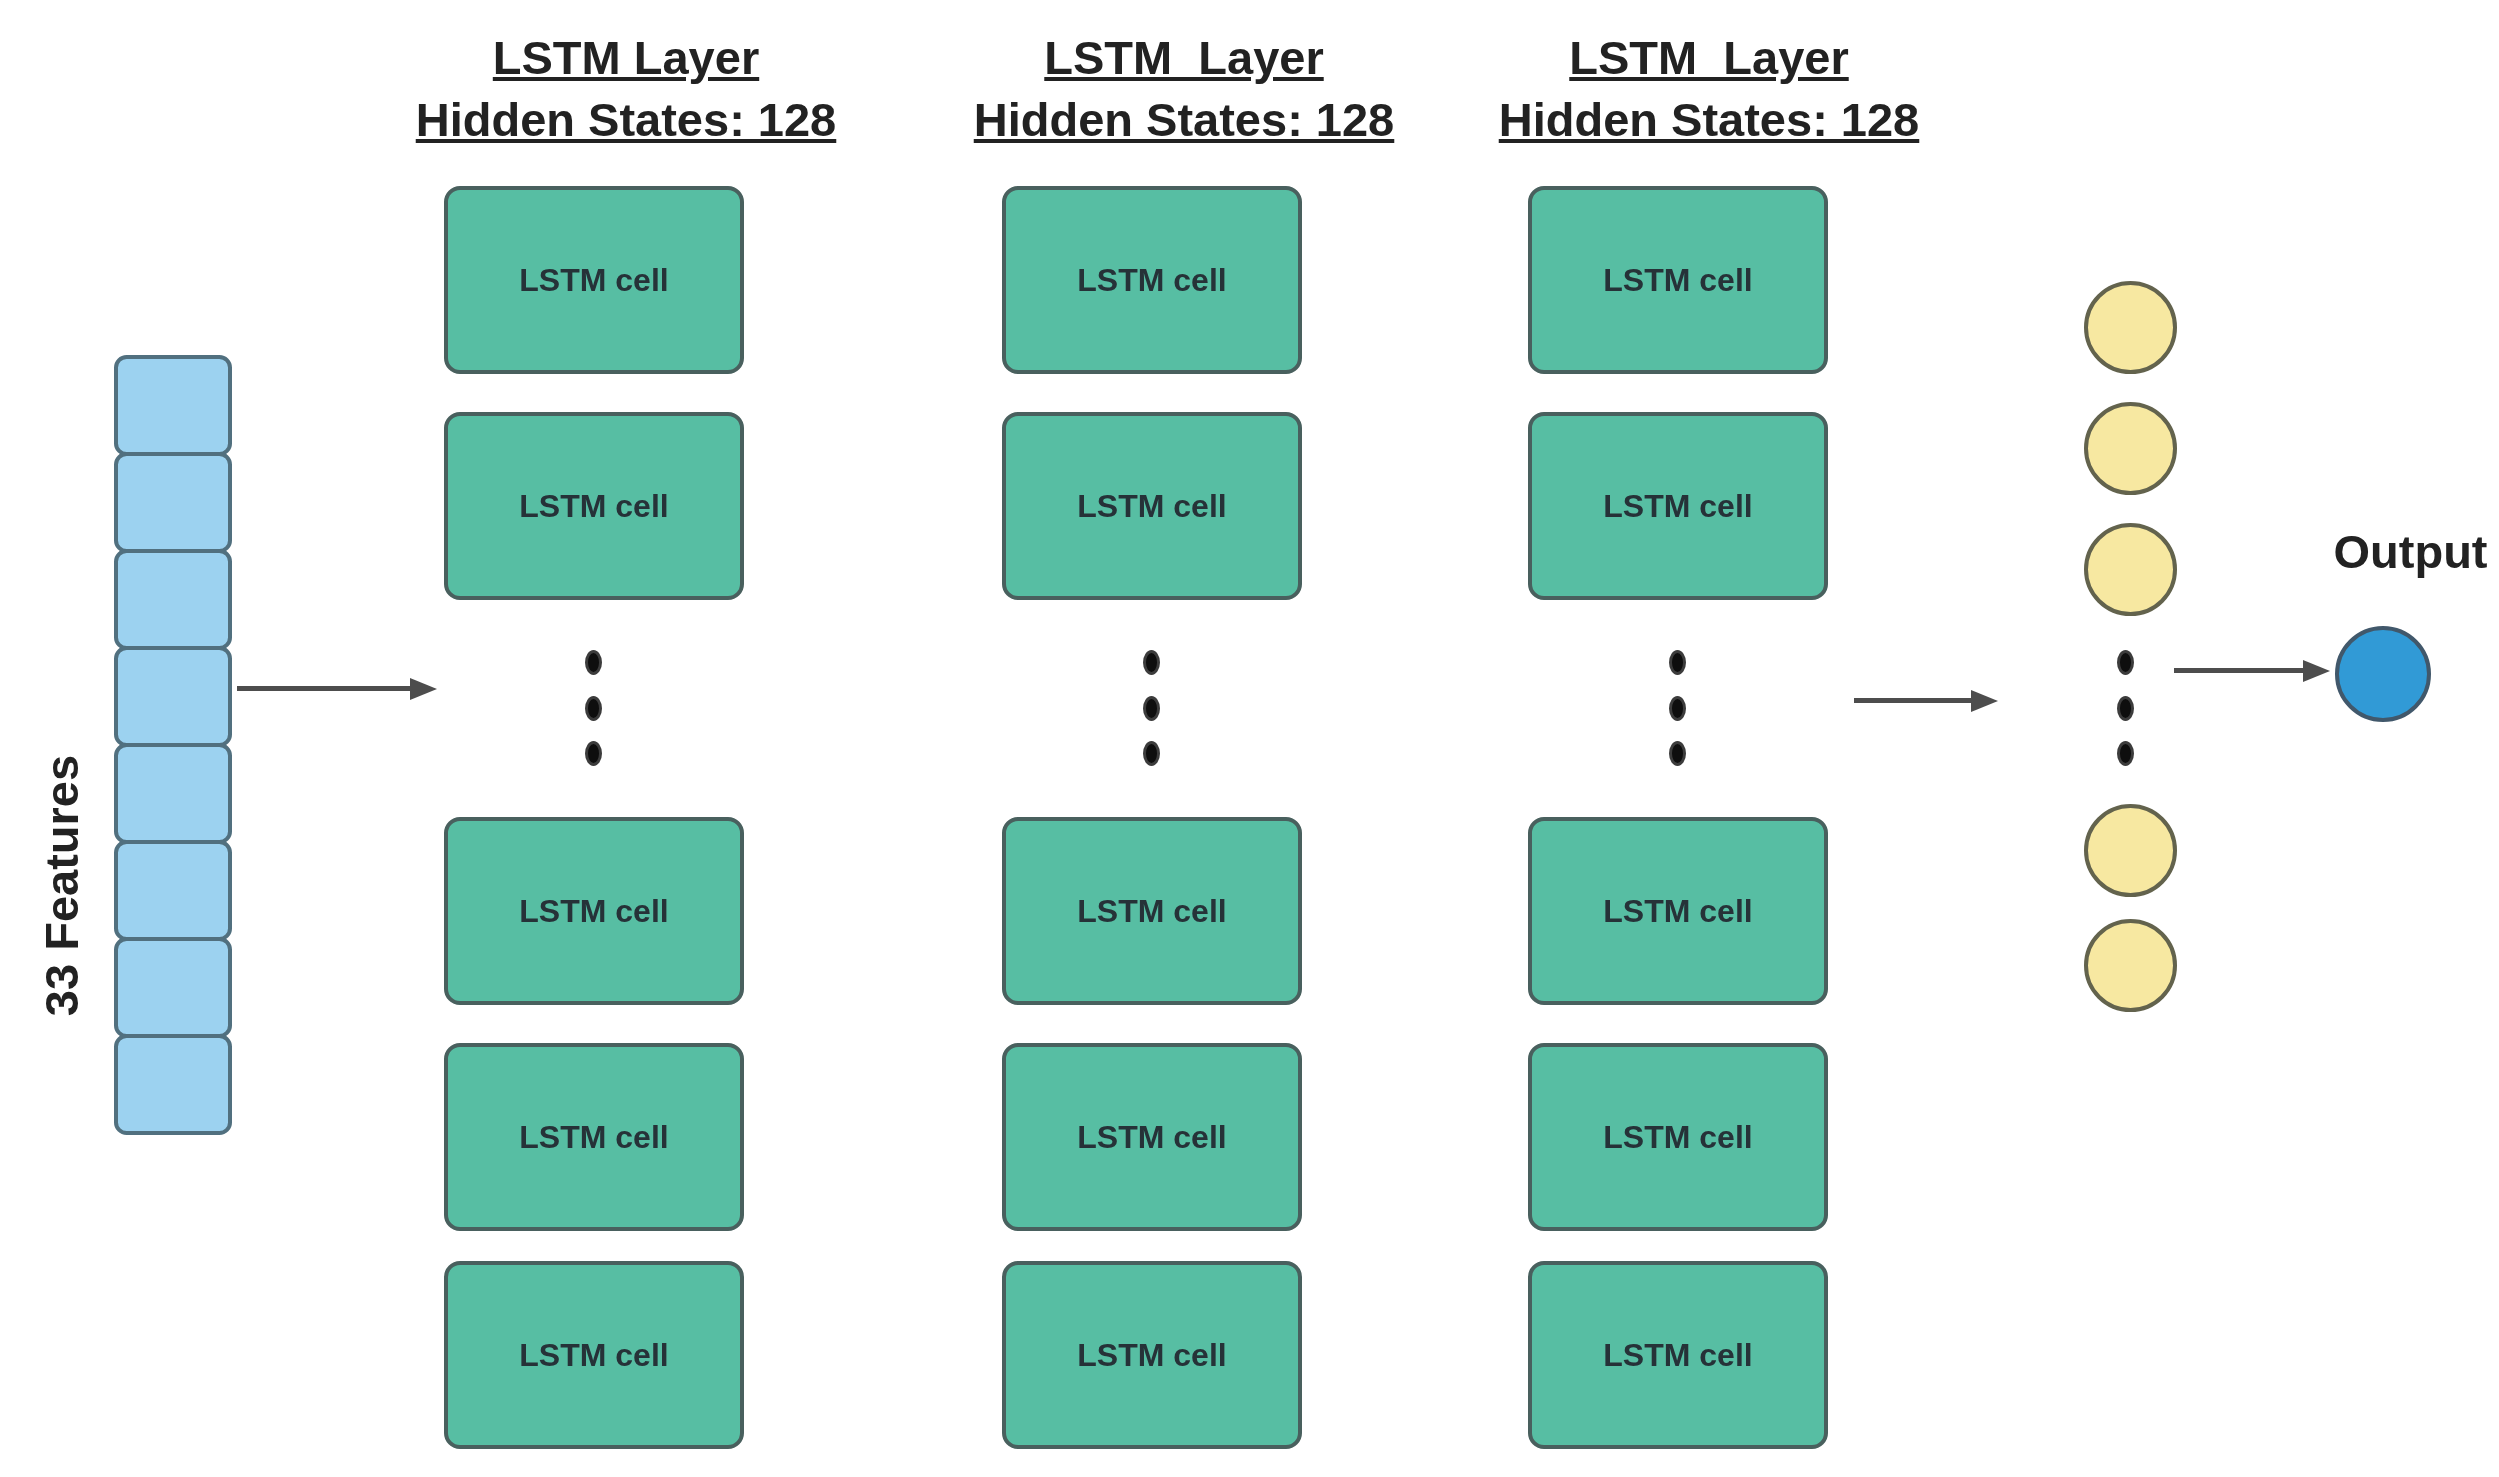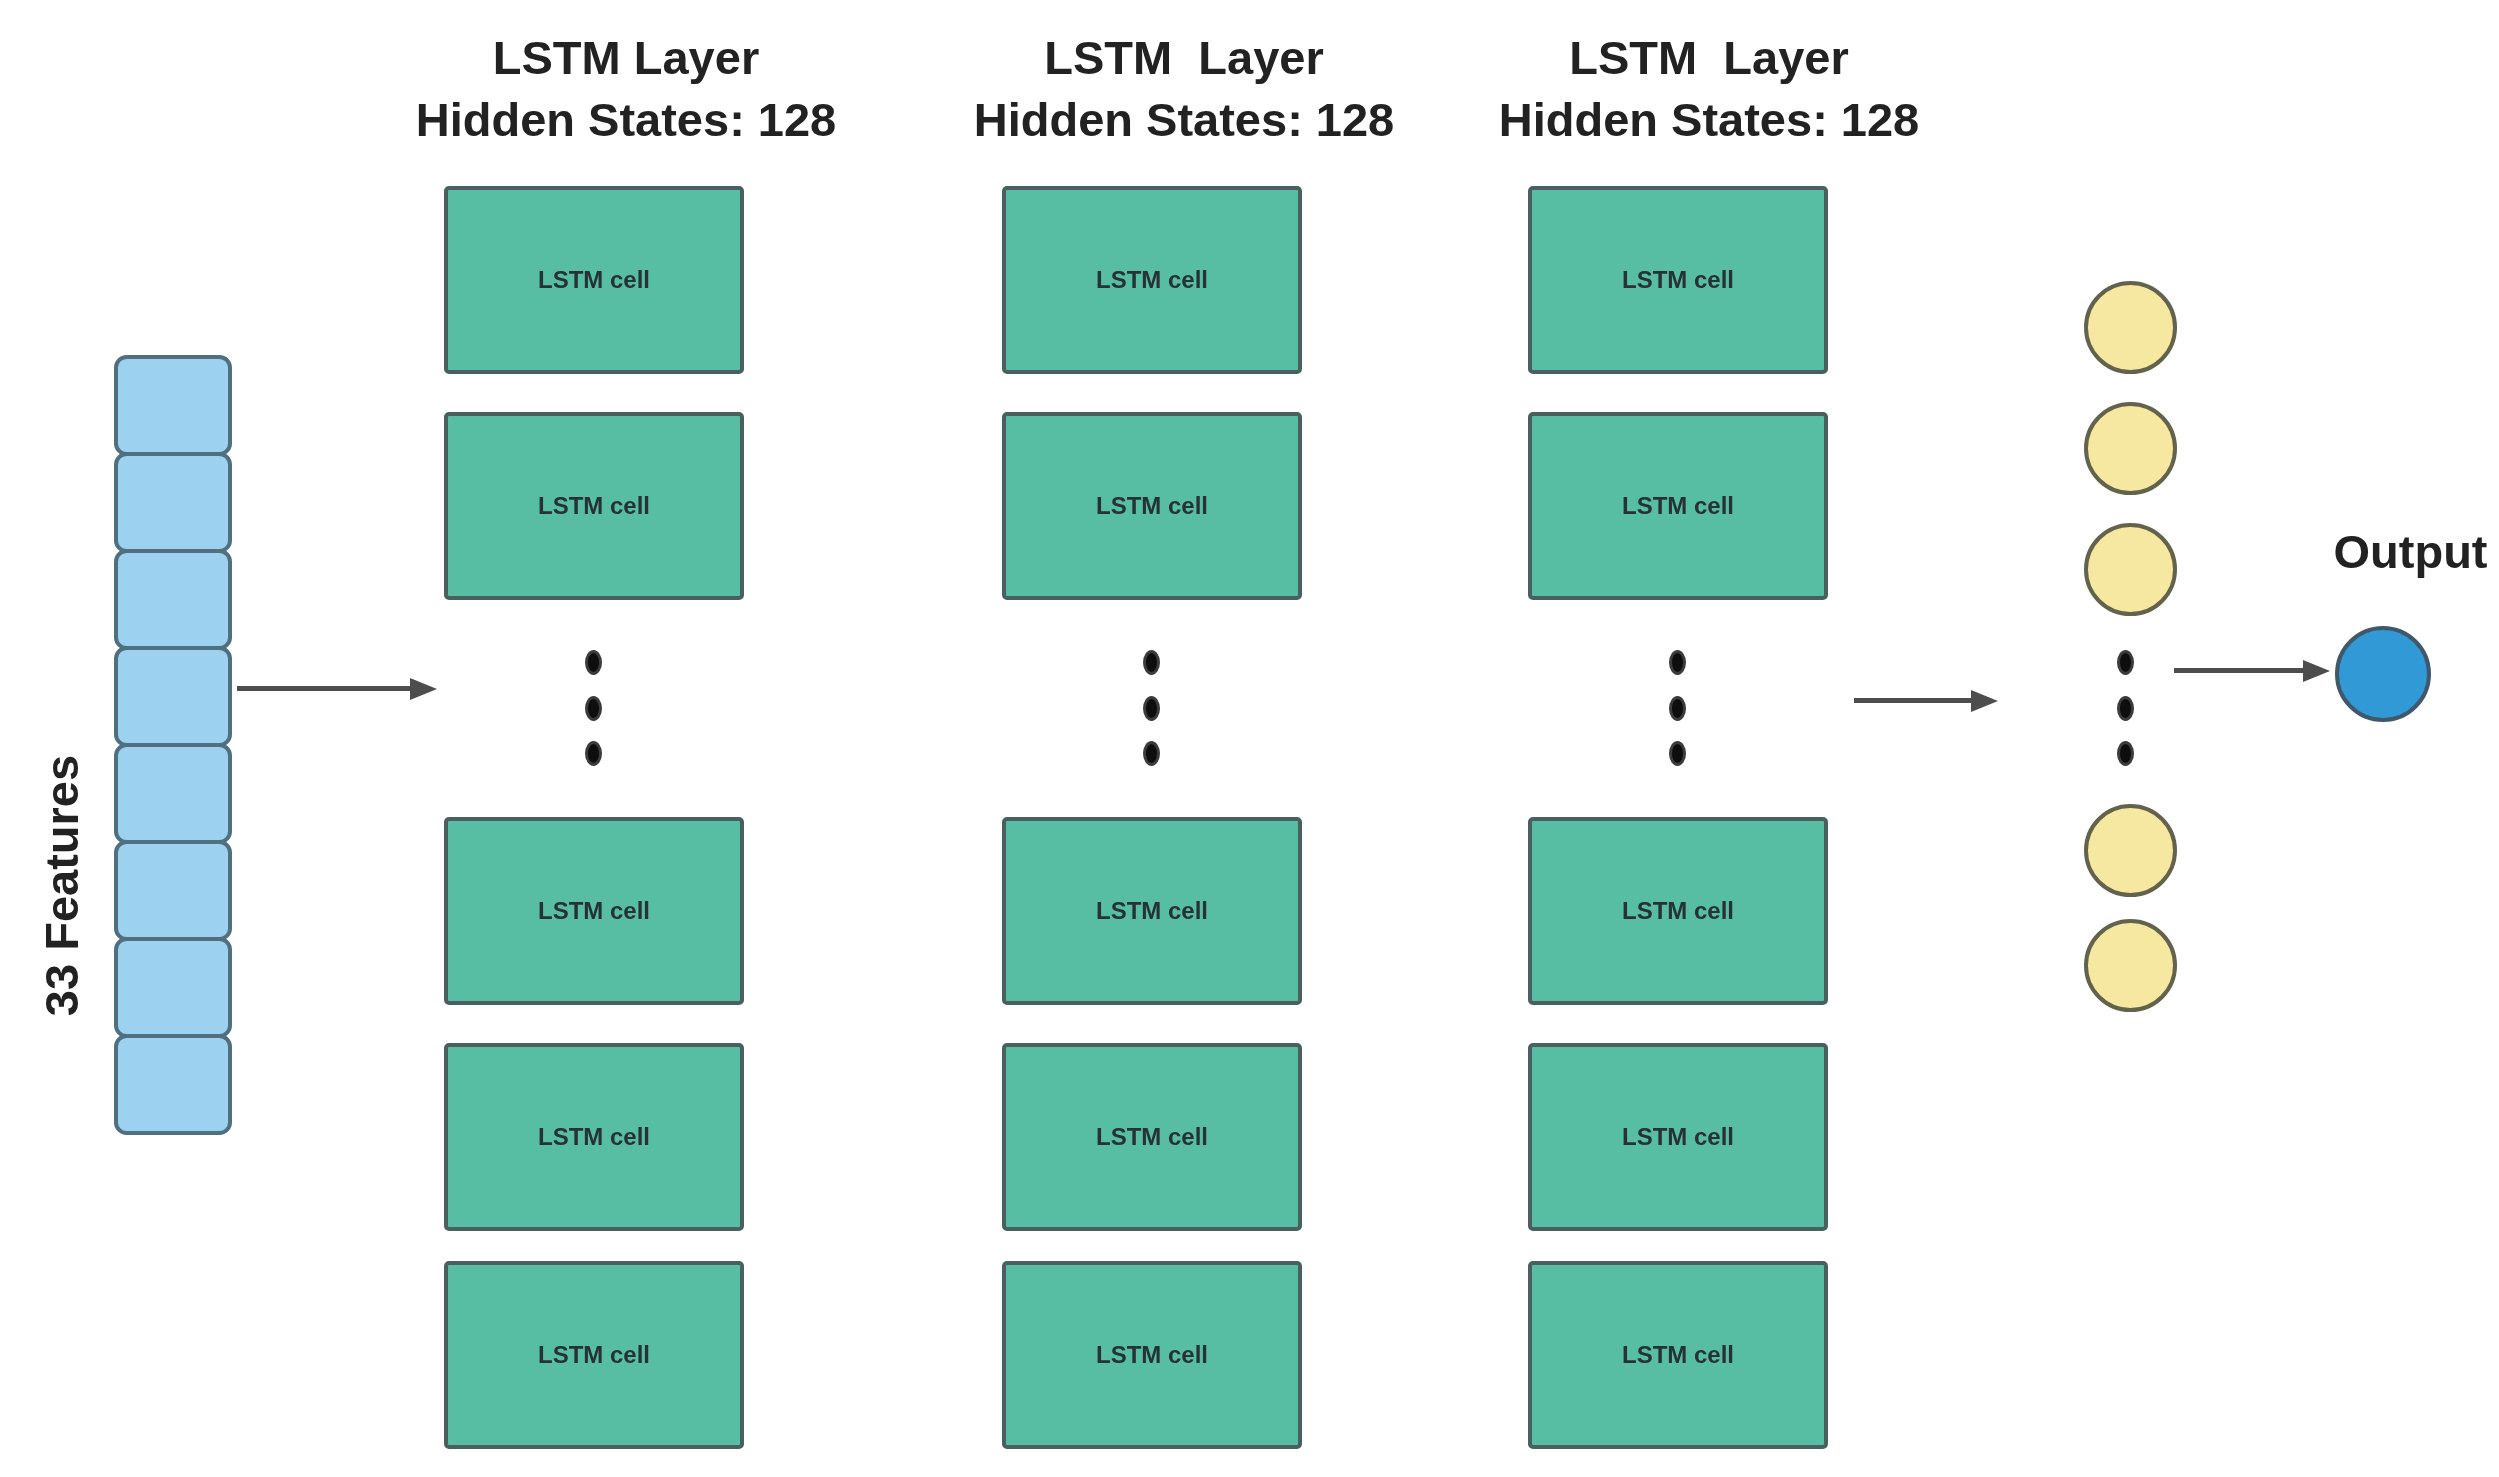--- a/index.html
+++ b/index.html
@@ -11,26 +11,26 @@
     --arrow:#4d4d4d; --dot:#0e0e0e; --dot-ring:#3c3c3c;
     --text:#222222; --cell-text:#263238;
   }
   .canvas {
     position:relative; width:2500px; height:1477px; background:#ffffff;
     font-family:"Liberation Sans", sans-serif; overflow:hidden;
   }
   .label { position:absolute; font-weight:bold; color:var(--text); text-align:center; }
   .two-line { font-size:47px; line-height:62px; }
   .hline { white-space:pre; }
-  .col-header { font-size:47px; line-height:62px; }
+  .col-header { font-size:47px; line-height:62px;text-decoration:underline; }
   .cell {
     position:absolute; width:300px; height:188px; box-sizing:border-box;
-    background:var(--lstm-fill); border:4.7px solid var(--lstm-border); border-radius:5px;
+    background:var(--lstm-fill); border:4.7px solid var(--lstm-border); border-radius:16px;
     display:flex; align-items:center; justify-content:center;
-    font-size:24px; font-weight:bold; color:var(--cell-text);
+    font-size:32px; font-weight:bold; color:var(--cell-text);
   }
   .input-stack { position:absolute; left:114px; top:355px; display:flex; flex-direction:column; }
   .unit {
     width:118px; height:101px; box-sizing:border-box; margin-top:-4px;
     background:var(--input-fill); border:4px solid var(--input-border); border-radius:12.6px;
   }
   .unit:first-child { margin-top:0; }
   .vertical-label {
     position:absolute; left:-99px; top:862px; width:320px; height:47px;
     transform:rotate(-90deg); font-size:47px; line-height:47px;

